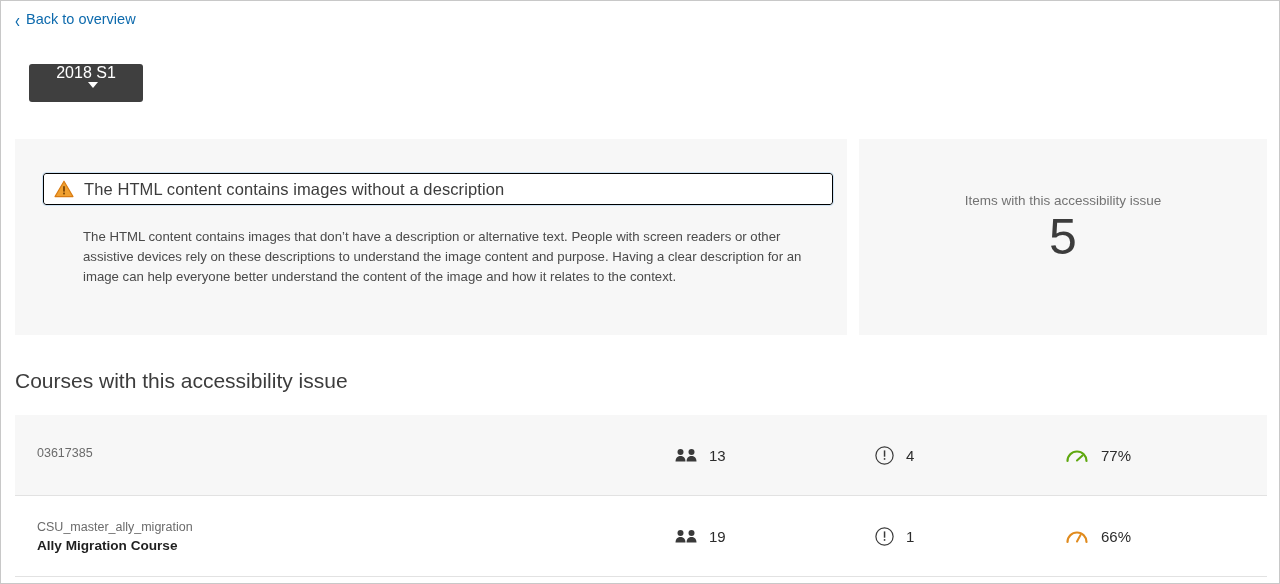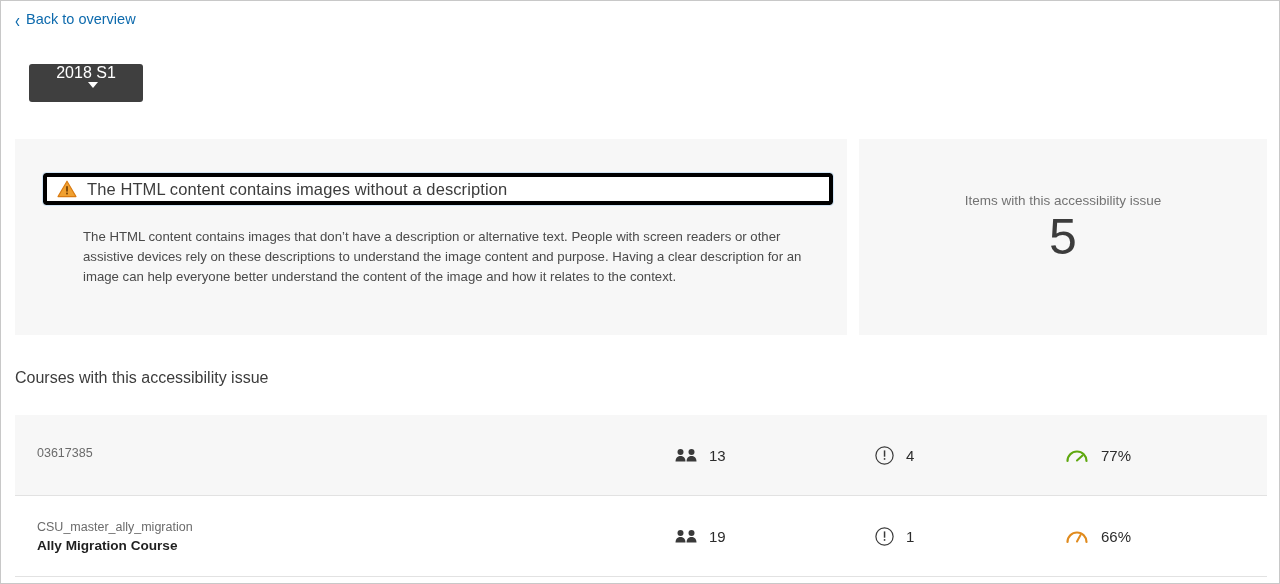--- a/index.html
+++ b/index.html
@@ -101,21 +101,21 @@
     align-items: center;
     justify-content: flex-start;
     padding-top: 54px;
   }
   .issue-title-box {
     position: absolute;
     left: 28px;
     top: 34px;
     right: 14px;
     height: 32px;
-    border: 4px solid #000000;
+    border: 1px solid #000000;
     border-radius: 3px;
     background: #ffffff;
     display: flex;
     align-items: center;
     padding-left: 10px;
     box-sizing: border-box;
     outline: 1px solid #cfe3f4;
   }
   .warn-icon {
     width: 20px;
@@ -148,21 +148,21 @@
     color: #3c3c3c;
     line-height: 1;
     font-weight: 400;
   }
 
   
   .section-title {
     position: absolute;
     left: 14px;
     top: 368px;
-    font-size: 16px;
+    font-size: 21px;
     color: #3c3c3c;
   }
   .courses {
     position: absolute;
     left: 14px;
     top: 414px;
     width: 1252px;
   }
   .course-row {
     height: 81px;

